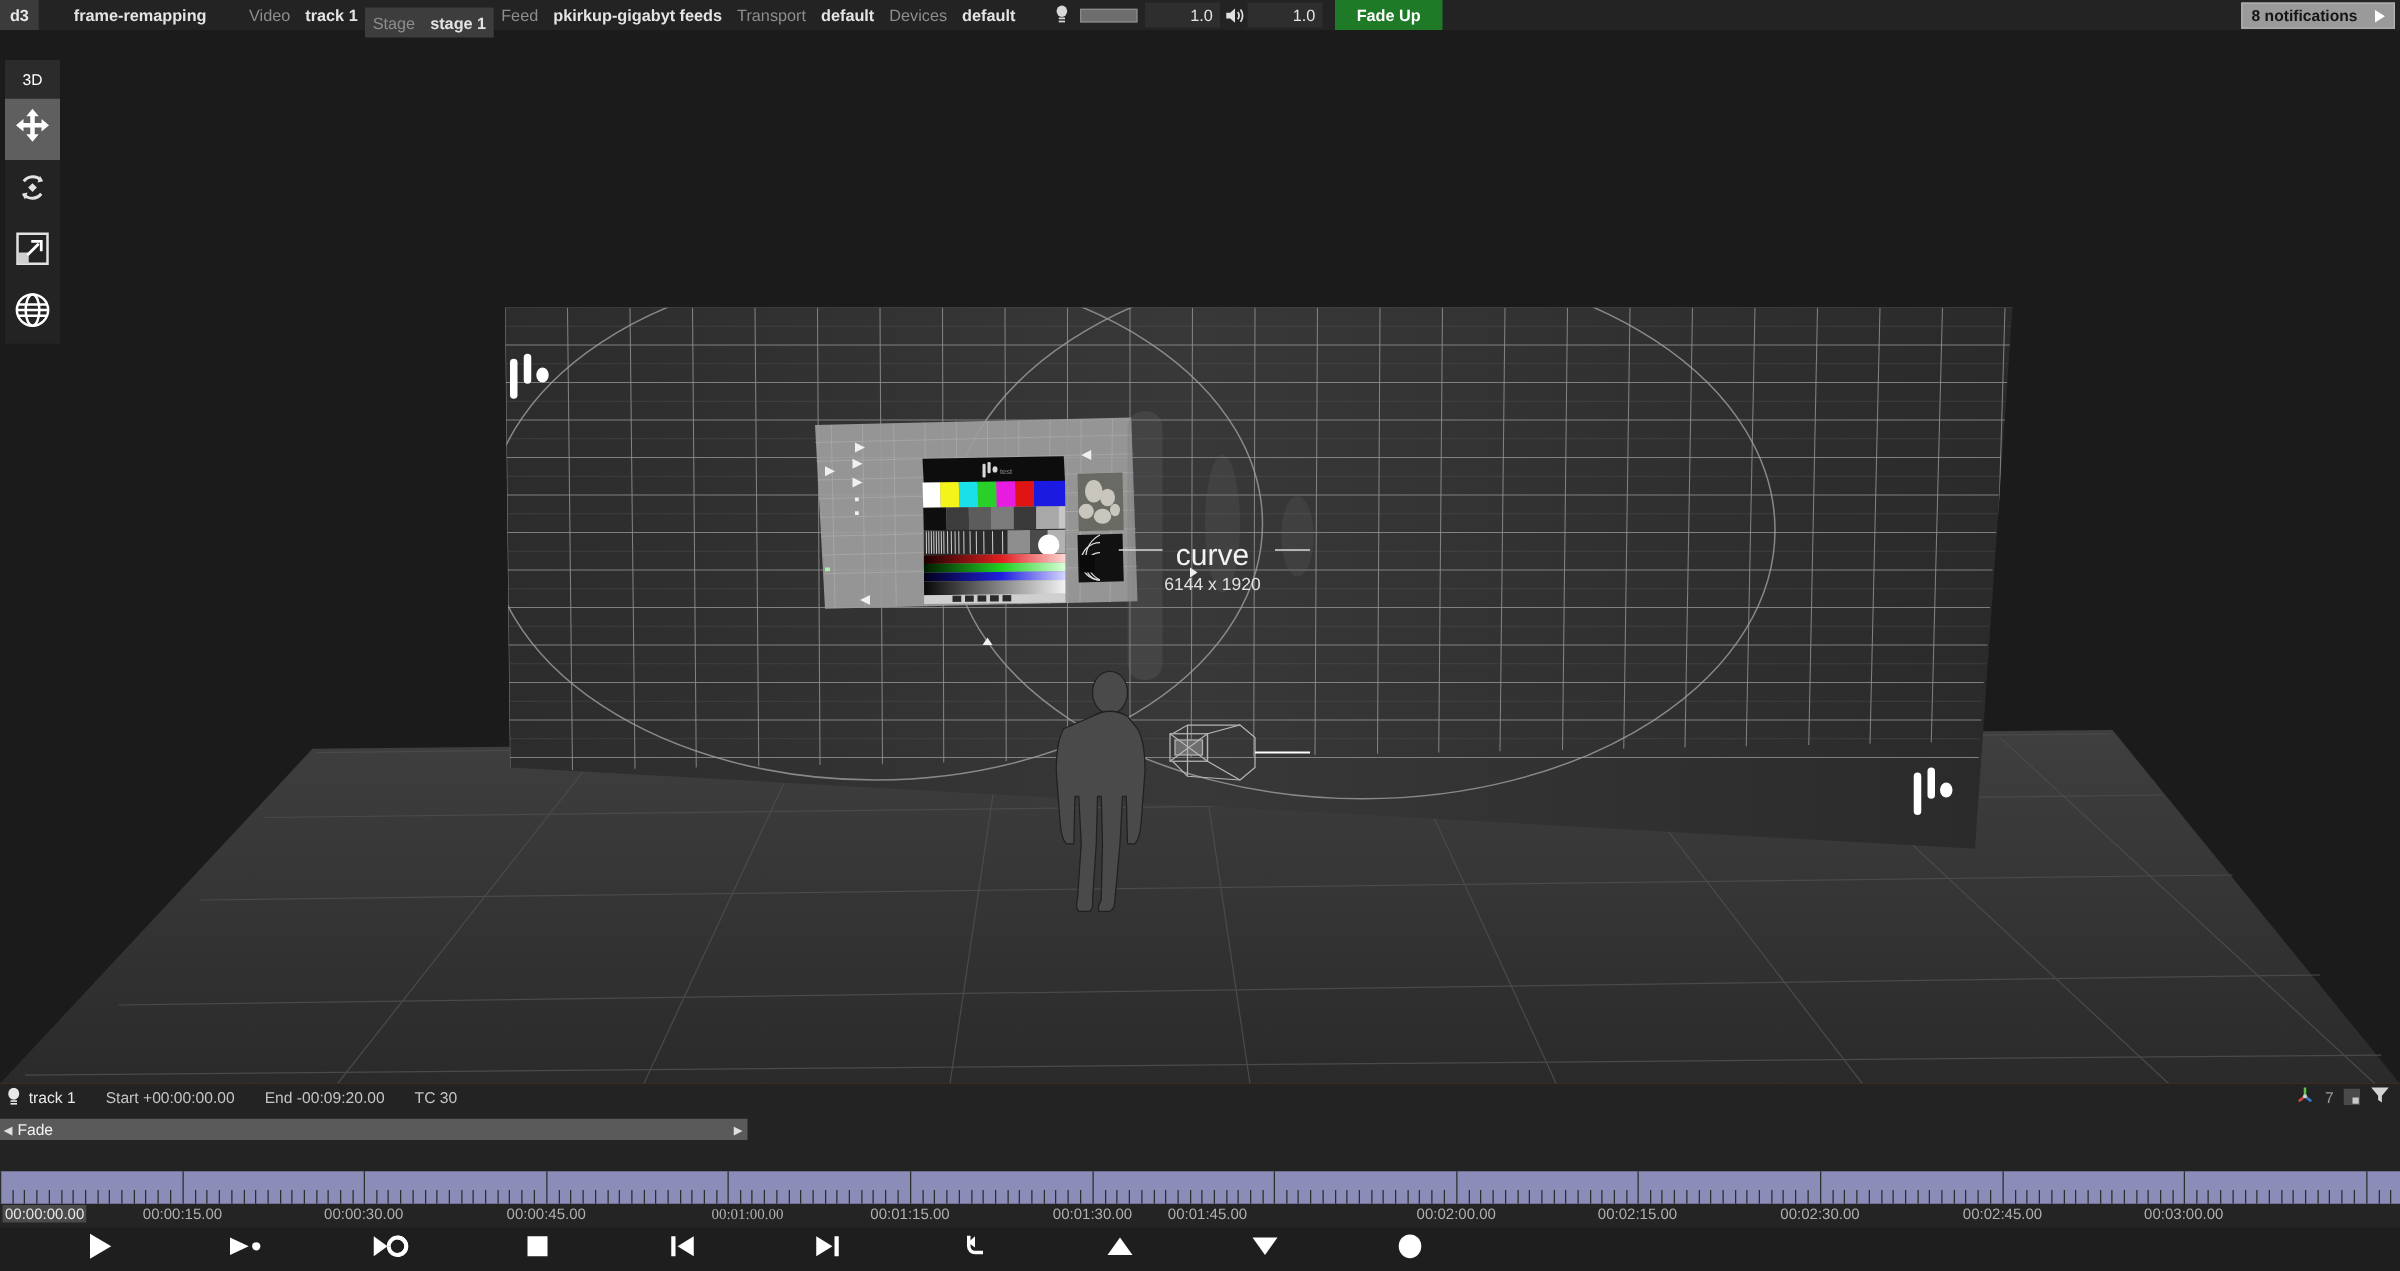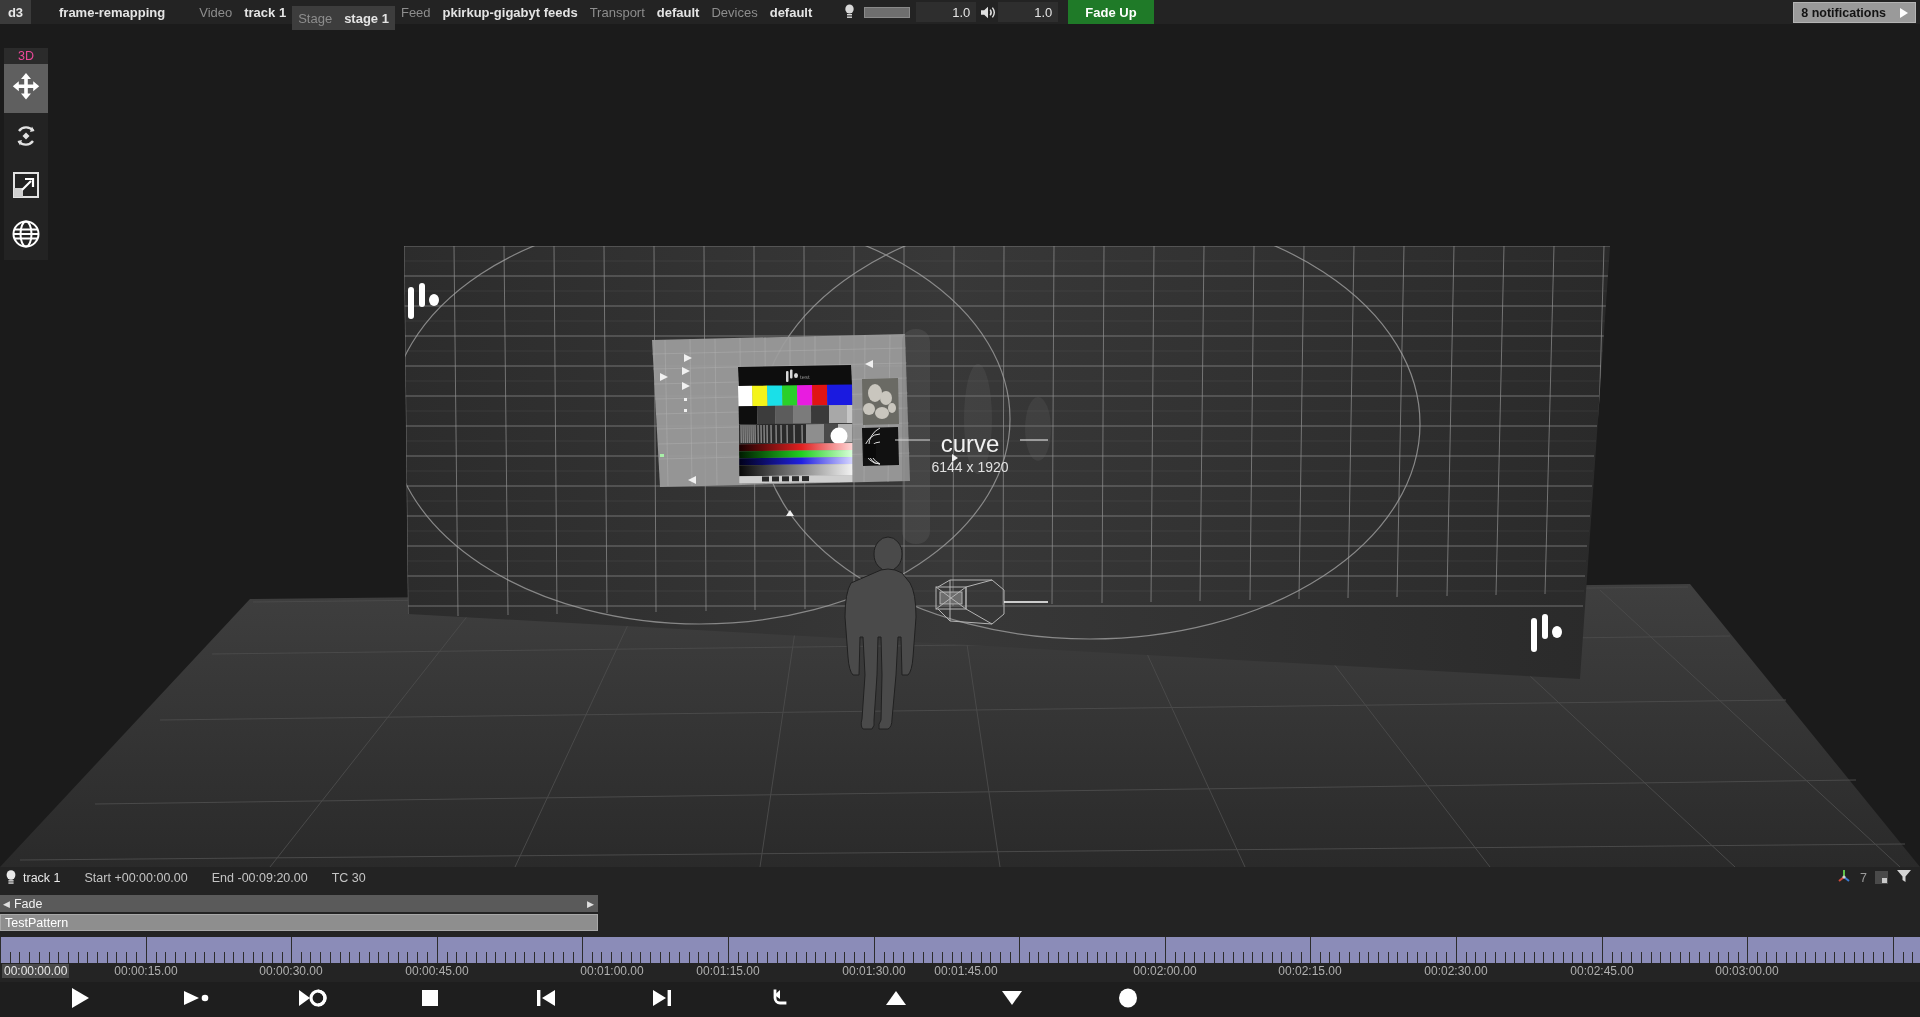--- a/index.html
+++ b/index.html
@@ -66,21 +66,21 @@
   }
   #viewport svg { display:block; }
 
   
   #lefttools {
     position: absolute; left: 4px; top: 48px; width: 44px;
     background: #232323; z-index: 30;
     display: flex; flex-direction: column;
   }
   .tool-head {
-    height: 16px; color: #ec4899; font-size: 12.5px;
+    height: 31px; color: #ffffff; font-size: 12.5px;
     display: flex; align-items: center; justify-content: center;
     background: #2b2b2b;
     text-align: center;
   }
   .tool-btn {
     width: 44px; height: 49px; display: flex; align-items: center; justify-content: center;
     cursor: pointer; background: transparent;
   }
   .tool-btn.sel { background: #5f5f5f; }
 
@@ -604,23 +604,20 @@
         </span>
       </span>
     </div>
 
     <div id="video-row">
       <span class="arr-l">◀</span>
       <span>Fade</span>
       <span class="arr-r">▶</span>
     </div>
 
-    <div id="clip-row">
-      <span>TestPattern</span>
-    </div>
 
     <div id="ruler">
       <div id="tickband"></div>
       <div id="tickgaps">
           <div class="gapmaj" style="left: 0px;"></div>
           <div class="gap" style="left: 10px;"></div>
           <div class="gap" style="left: 19px;"></div>
           <div class="gap" style="left: 29px;"></div>
           <div class="gap" style="left: 39px;"></div>
           <div class="gap" style="left: 49px;"></div>
@@ -815,21 +812,21 @@
           <div class="gap" style="left: 1883px;"></div>
           <div class="gapmaj" style="left: 1893px;"></div>
           <div class="gap" style="left: 1903px;"></div>
           <div class="gap" style="left: 1912px;"></div>
         </div>
       <div id="ruler-labels">
           <div class="tlbl first">00:00:00.00</div>
           <div class="tlbl" style="left: 146px;">00:00:15.00</div>
           <div class="tlbl" style="left: 291px;">00:00:30.00</div>
           <div class="tlbl" style="left: 437px;">00:00:45.00</div>
-          <div class="tlbl" style="left: 612px;">00:01:00.00</div>
+          <div class="tlbl" style="left: 598px; font-family: Liberation Serif, serif;">00:01:00.00</div>
           <div class="tlbl" style="left: 728px;">00:01:15.00</div>
           <div class="tlbl" style="left: 874px;">00:01:30.00</div>
           <div class="tlbl" style="left: 966px;">00:01:45.00</div>
           <div class="tlbl" style="left: 1165px;">00:02:00.00</div>
           <div class="tlbl" style="left: 1310px;">00:02:15.00</div>
           <div class="tlbl" style="left: 1456px;">00:02:30.00</div>
           <div class="tlbl" style="left: 1602px;">00:02:45.00</div>
           <div class="tlbl" style="left: 1747px;">00:03:00.00</div>
         </div>
     </div>

